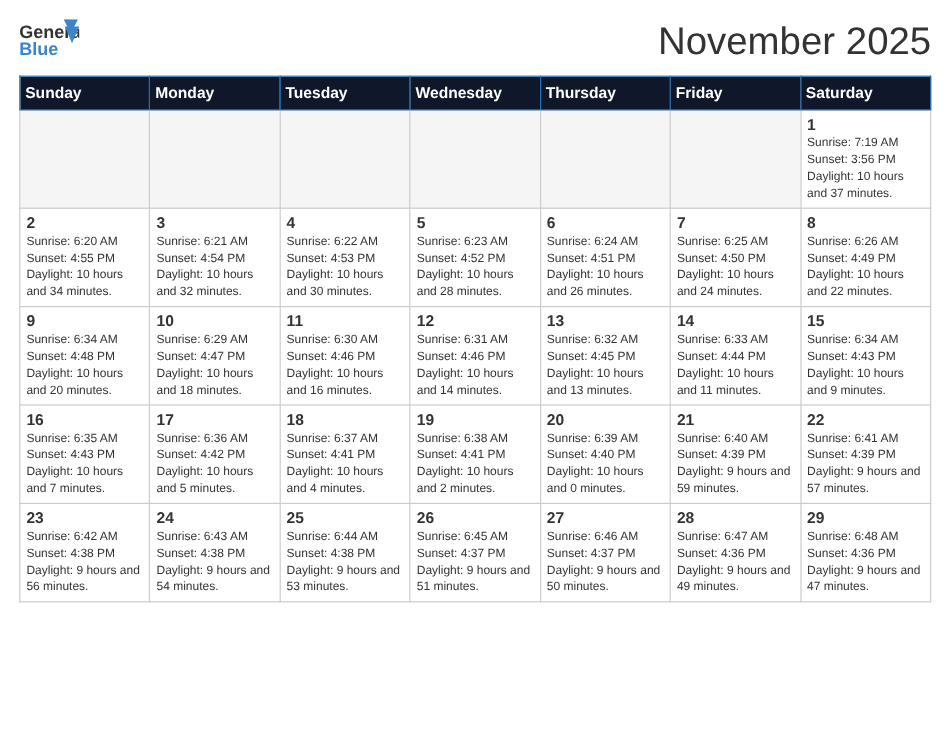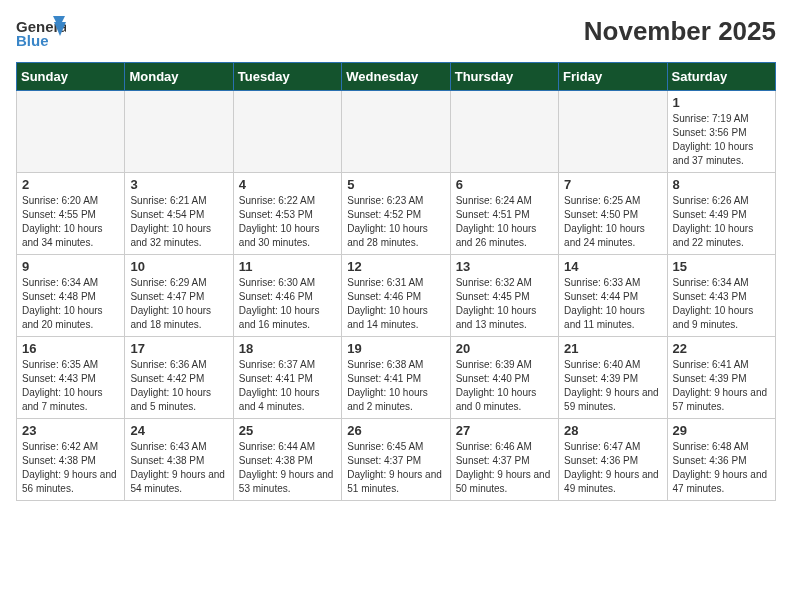--- a/index.html
+++ b/index.html
@@ -18,35 +18,35 @@
     }
     .logo-area {
       display: flex;
       flex-direction: column;
       align-items: flex-start;
     }
     .title-area {
       text-align: right;
     }
     .month-title {
-      font-size: 26px;
+      font-size: 32px;
       color: #333;
-      font-weight: bold;
+      font-weight: normal;
     }
     .location {
       font-size: 14px;
       color: #555;
     }
     .calendar {
       width: 100%;
       border-collapse: collapse;
       border: 1px solid #ccc;
     }
     .calendar th {
-      background: #14532d;
+      background: #0f172a;
       color: #fff;
       font-size: 13px;
       font-weight: bold;
       padding: 6px 4px;
       text-align: left;
       border: 1px solid #2a70b0;
     }
     .calendar td {
       vertical-align: top;
       border: 1px solid #ccc;

